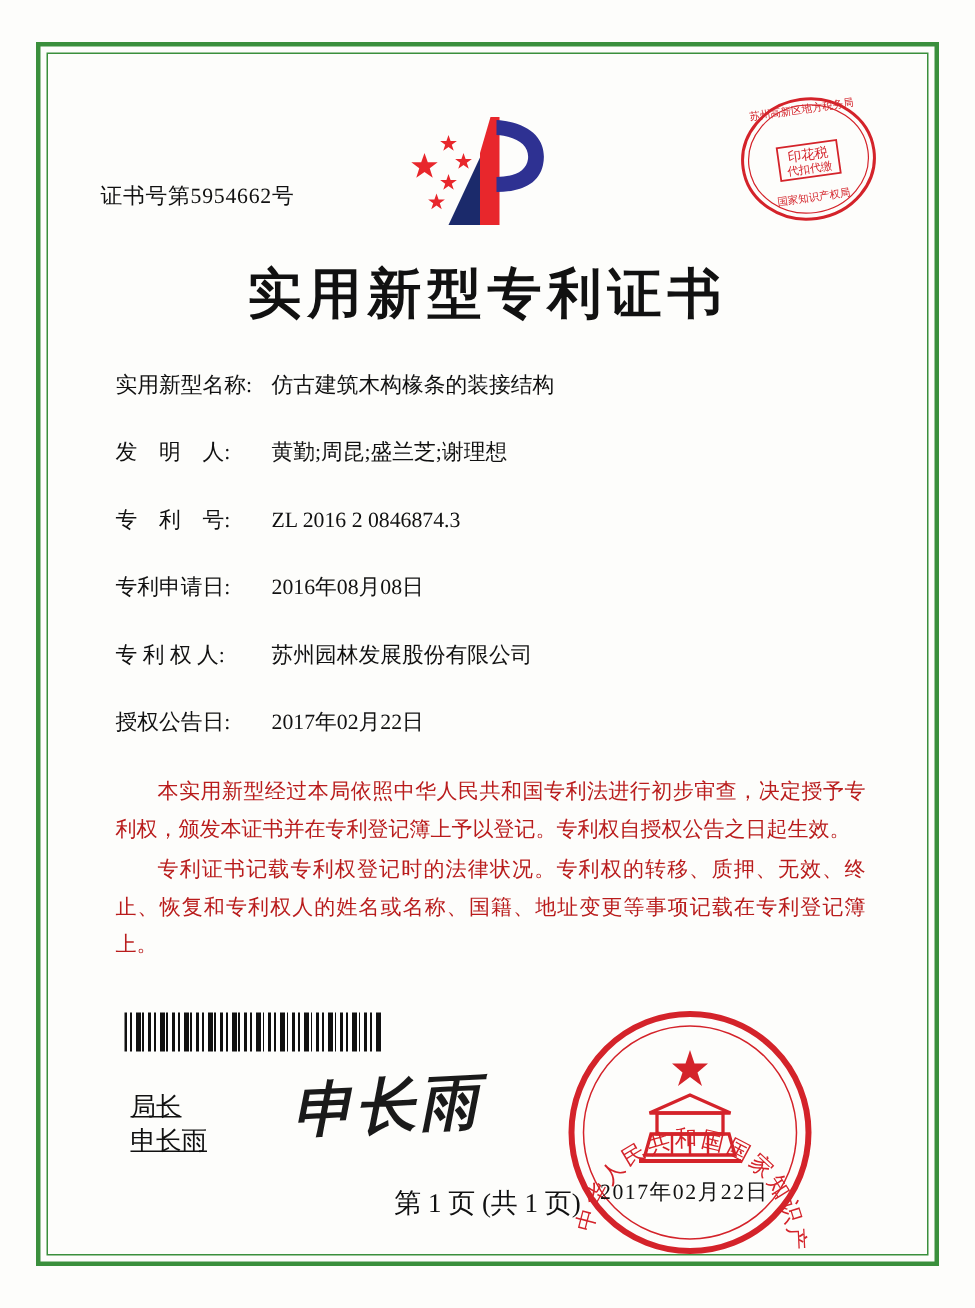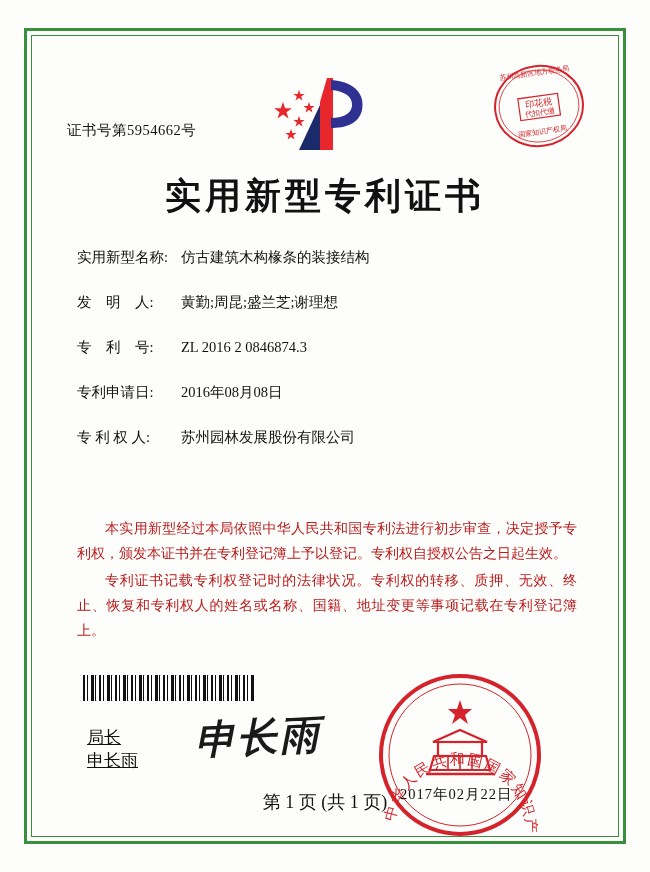--- a/index.html
+++ b/index.html
@@ -241,20 +241,23 @@
         <span class="lbl" style="width:104px">发　明　人:</span><span class="val">黄勤;周昆;盛兰芝;谢理想</span>
       </div>
       <div class="field">
         <span class="lbl" style="width:104px">专　利　号:</span><span class="val">ZL 2016 2 0846874.3</span>
       </div>
       <div class="field">
         <span class="lbl" style="width:104px">专利申请日:</span><span class="val">2016年08月08日</span>
       </div>
       <div class="field">
         <span class="lbl" style="width:104px">专 利 权 人:</span><span class="val">苏州园林发展股份有限公司</span>
+      </div>
+      <div class="field">
+        <span class="lbl" style="width:104px">授权公告日:</span><span class="val">2017年02月22日</span>
       </div>
     </div>
 
     <div class="body-text">
       <p>本实用新型经过本局依照中华人民共和国专利法进行初步审查，决定授予专利权，颁发本证书并在专利登记簿上予以登记。专利权自授权公告之日起生效。</p>
       <p>专利证书记载专利权登记时的法律状况。专利权的转移、质押、无效、终止、恢复和专利权人的姓名或名称、国籍、地址变更等事项记载在专利登记簿上。</p>
     </div>
 
     <div class="barcode"></div>
 

